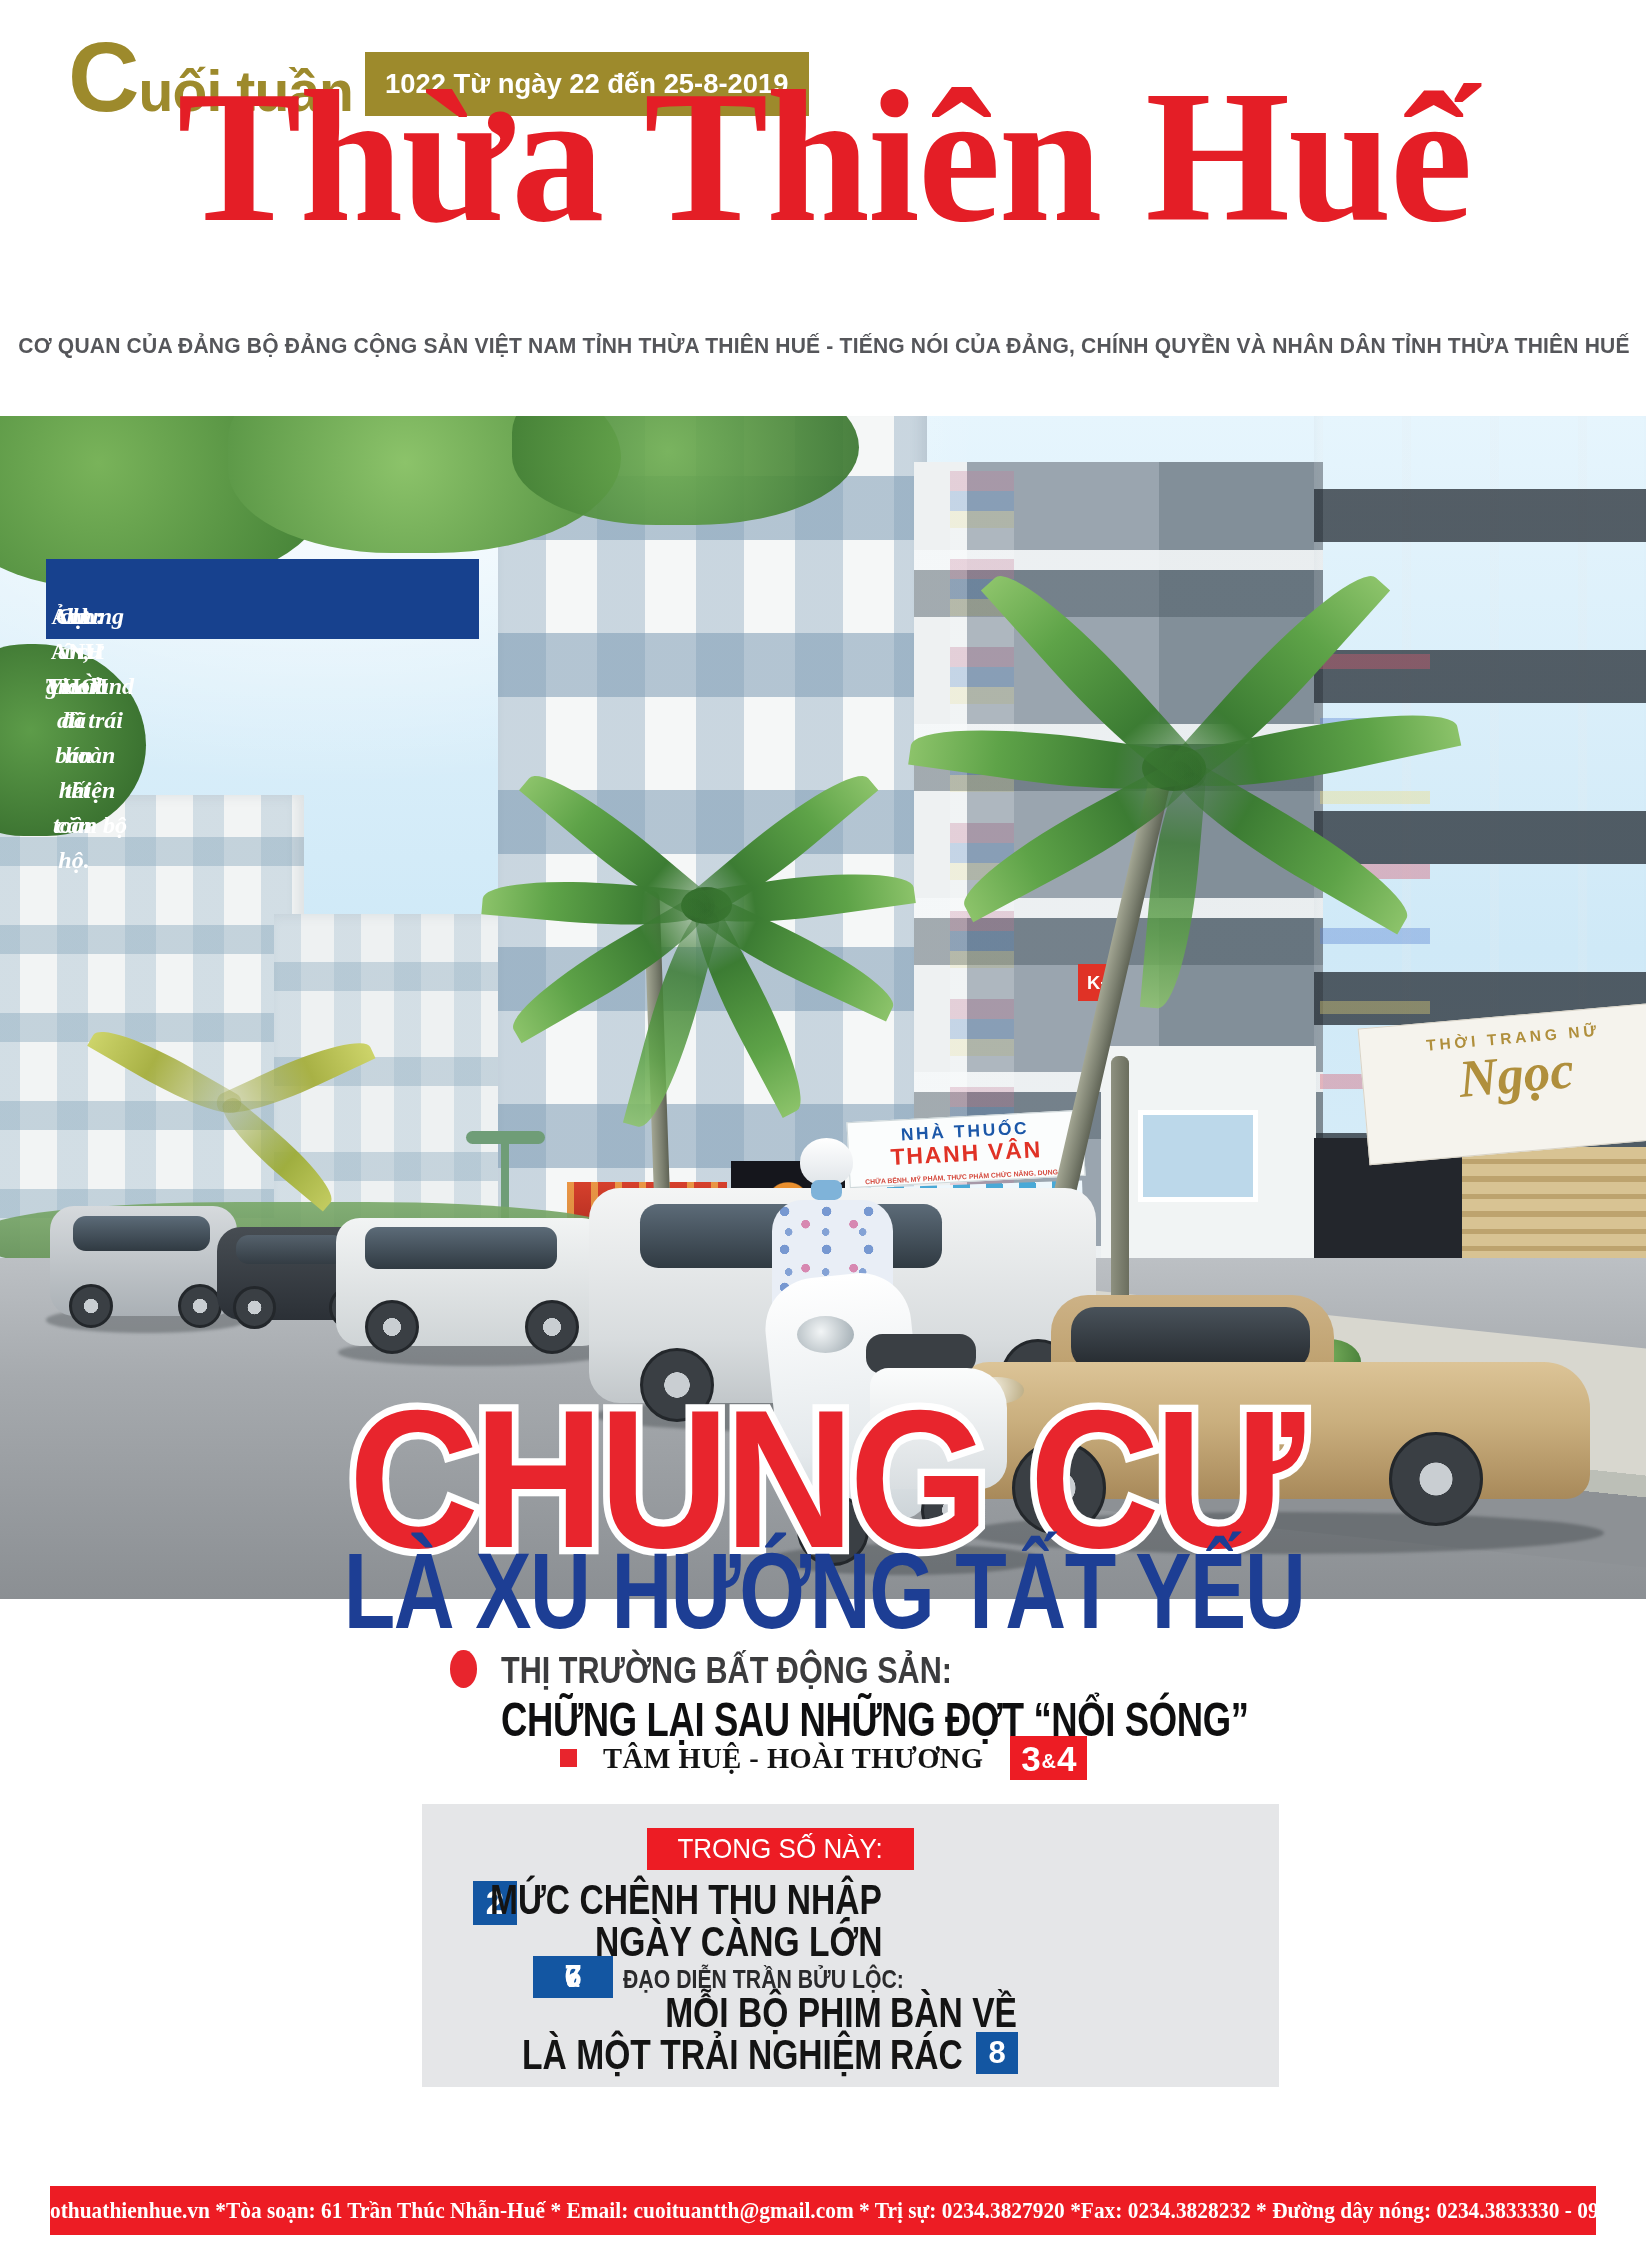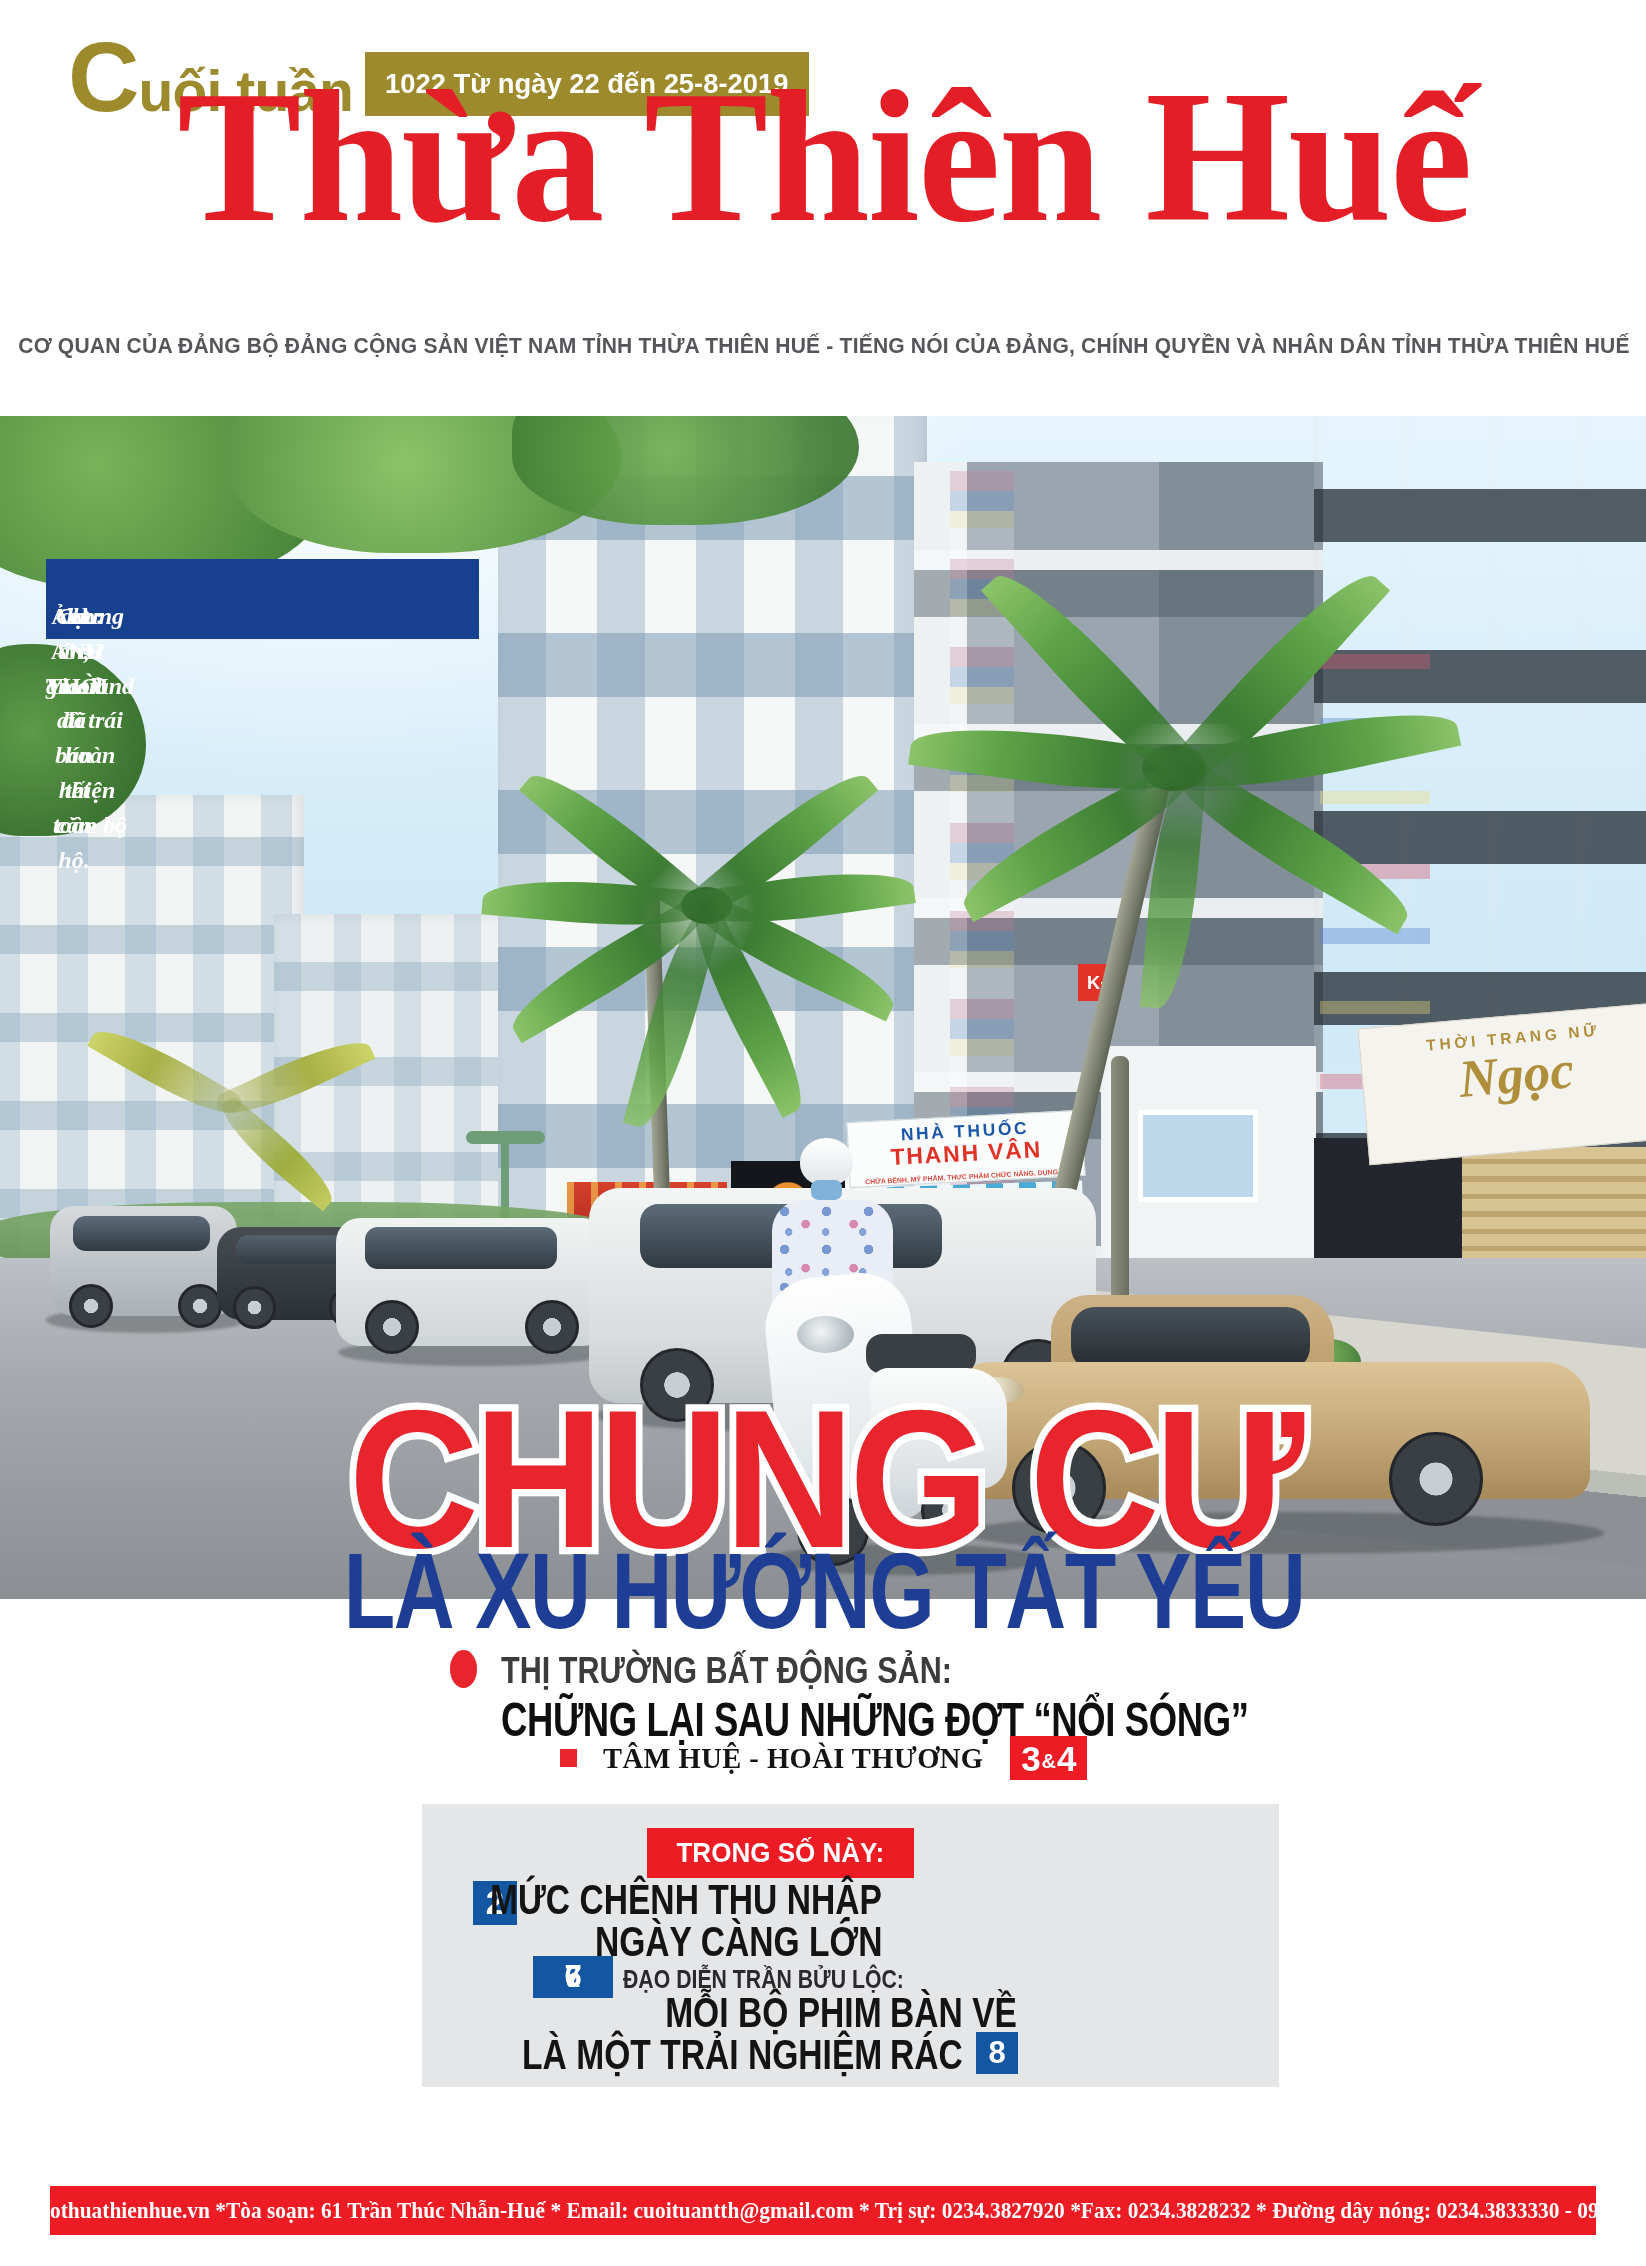--- a/index.html
+++ b/index.html
@@ -133,22 +133,22 @@
   .byline-text{font-family:"Liberation Serif","DejaVu Serif",serif;font-weight:bold;font-size:30px;color:#141414;
       letter-spacing:0.5px;transform:scaleX(0.95);}
   .pages-box{height:44px;background:#ed1c24;color:#fff;font-weight:bold;display:flex;align-items:center;
       padding:0 11px;line-height:1;}
   .pages-box .big{font-size:35px;}
   .pages-box .amp{font-size:20px;margin:5.5px 0.9px 0;}
 
   
   .issue-box{position:absolute;left:422px;top:1804px;width:857px;height:283px;background:#e5e6e8;}
   .issue-box *{position:absolute;}
-  .tsn-label{left:225px;top:24px;width:267px;height:50px;background:#ed1c24;color:#fff;
-      font-weight:bold;font-size:27.4px;display:flex;align-items:center;justify-content:center;}
+  .tsn-label{left:225px;top:24px;width:267px;height:42px;background:#ed1c24;color:#fff;
+      font-weight:normal;font-size:27.4px;display:flex;align-items:center;justify-content:center;}
   .tsn-label span{transform:scaleX(0.95);white-space:nowrap;}
   .numbox{background:#1356a2;color:#fff;font-weight:bold;display:flex;align-items:center;justify-content:center;}
   .n2{left:51px;top:77px;width:44px;height:44px;font-size:33px;}
   .n67{left:111px;top:152px;width:80px;height:42px;font-size:31px;}
   .n67 .amp{font-size:19px;margin-top:7.3px;}
   .n8{left:554px;top:228px;width:42px;height:42px;font-size:31px;}
   .it-line{font-weight:bold;color:#141414;font-size:42px;white-space:nowrap;line-height:1;}
   .ral{transform:scaleX(0.80);transform-origin:right top;text-align:right;}
   .lal{transform:scaleX(0.80);transform-origin:left top;}
   .t2a{right:397px;top:75px;}

